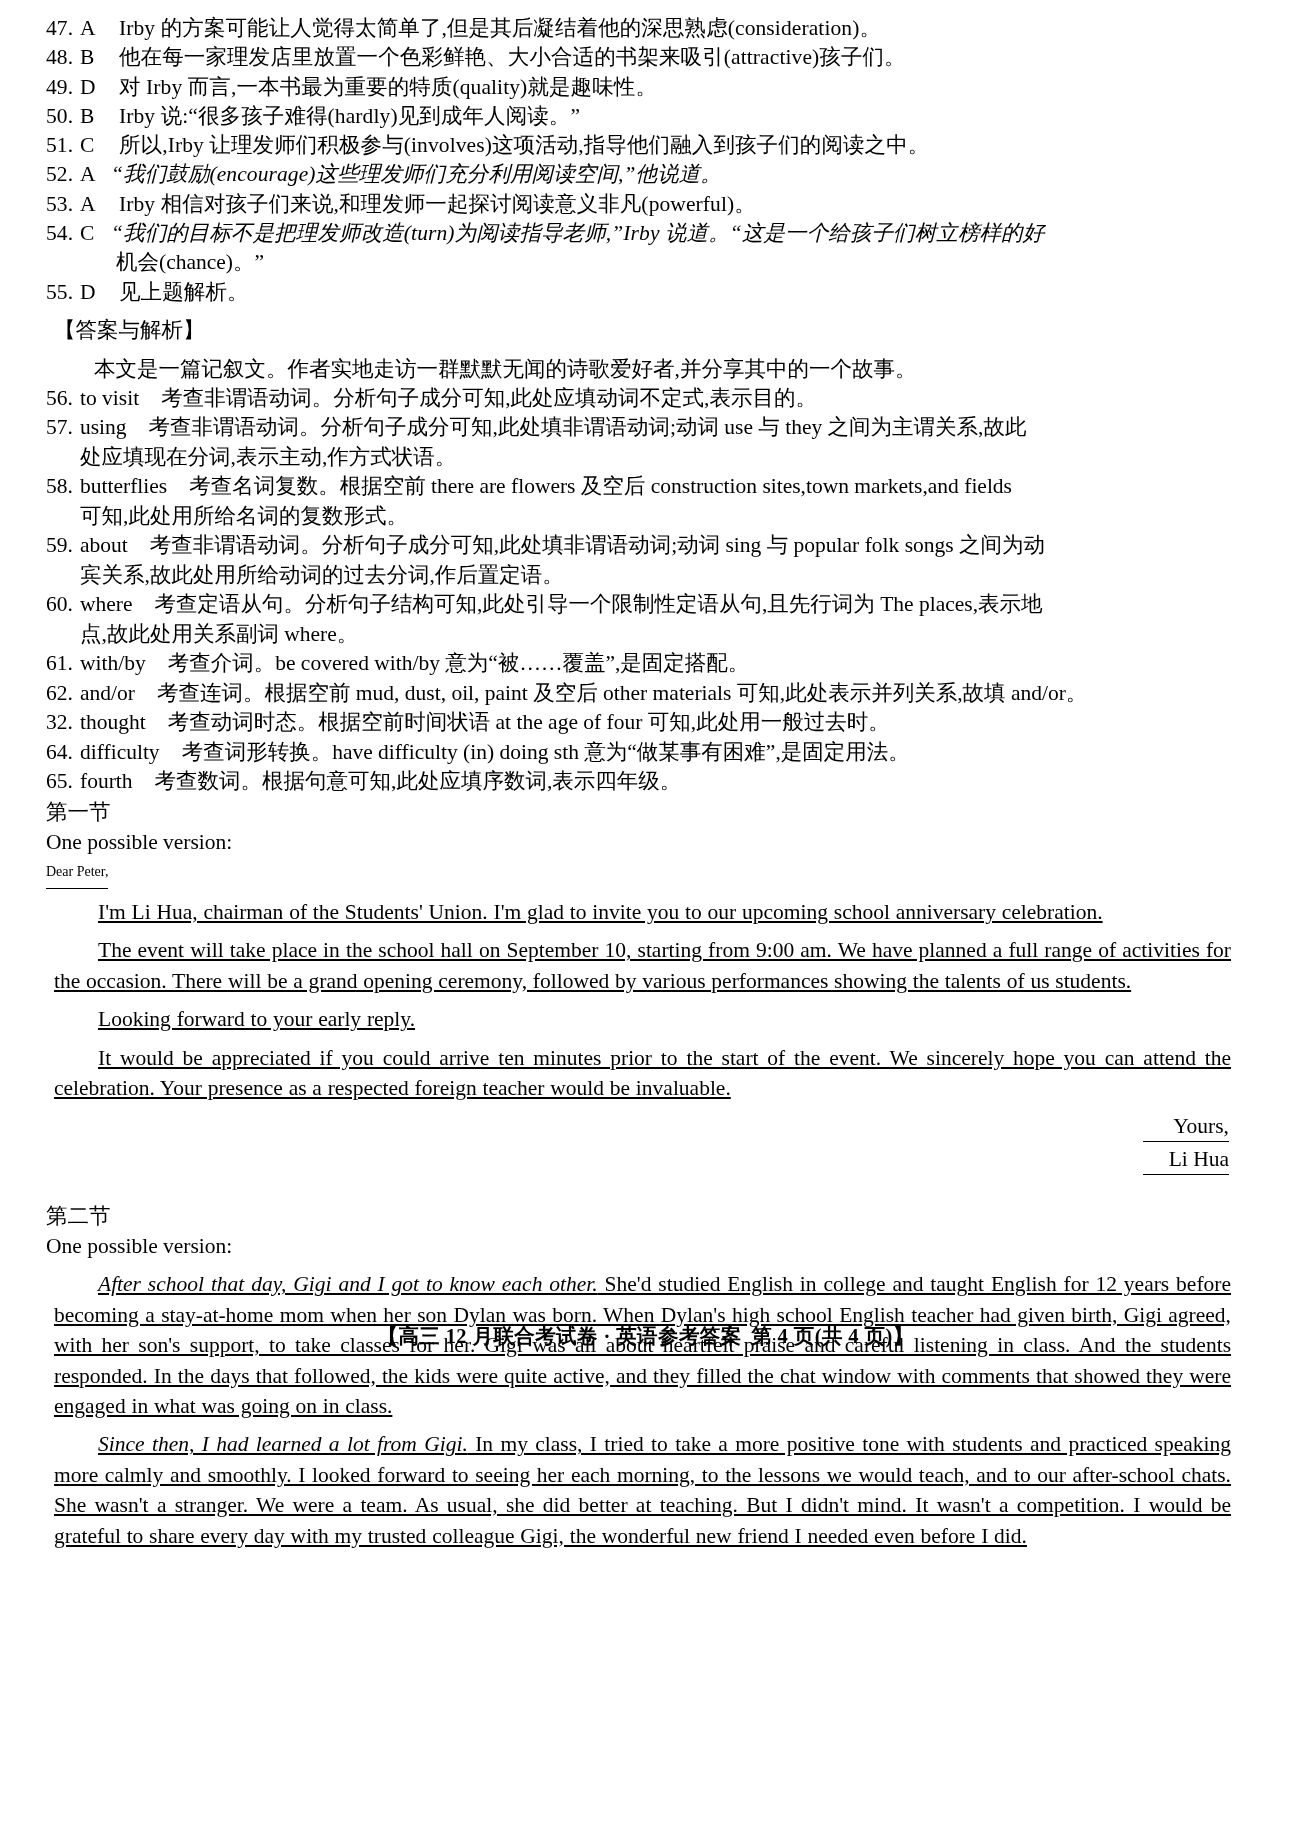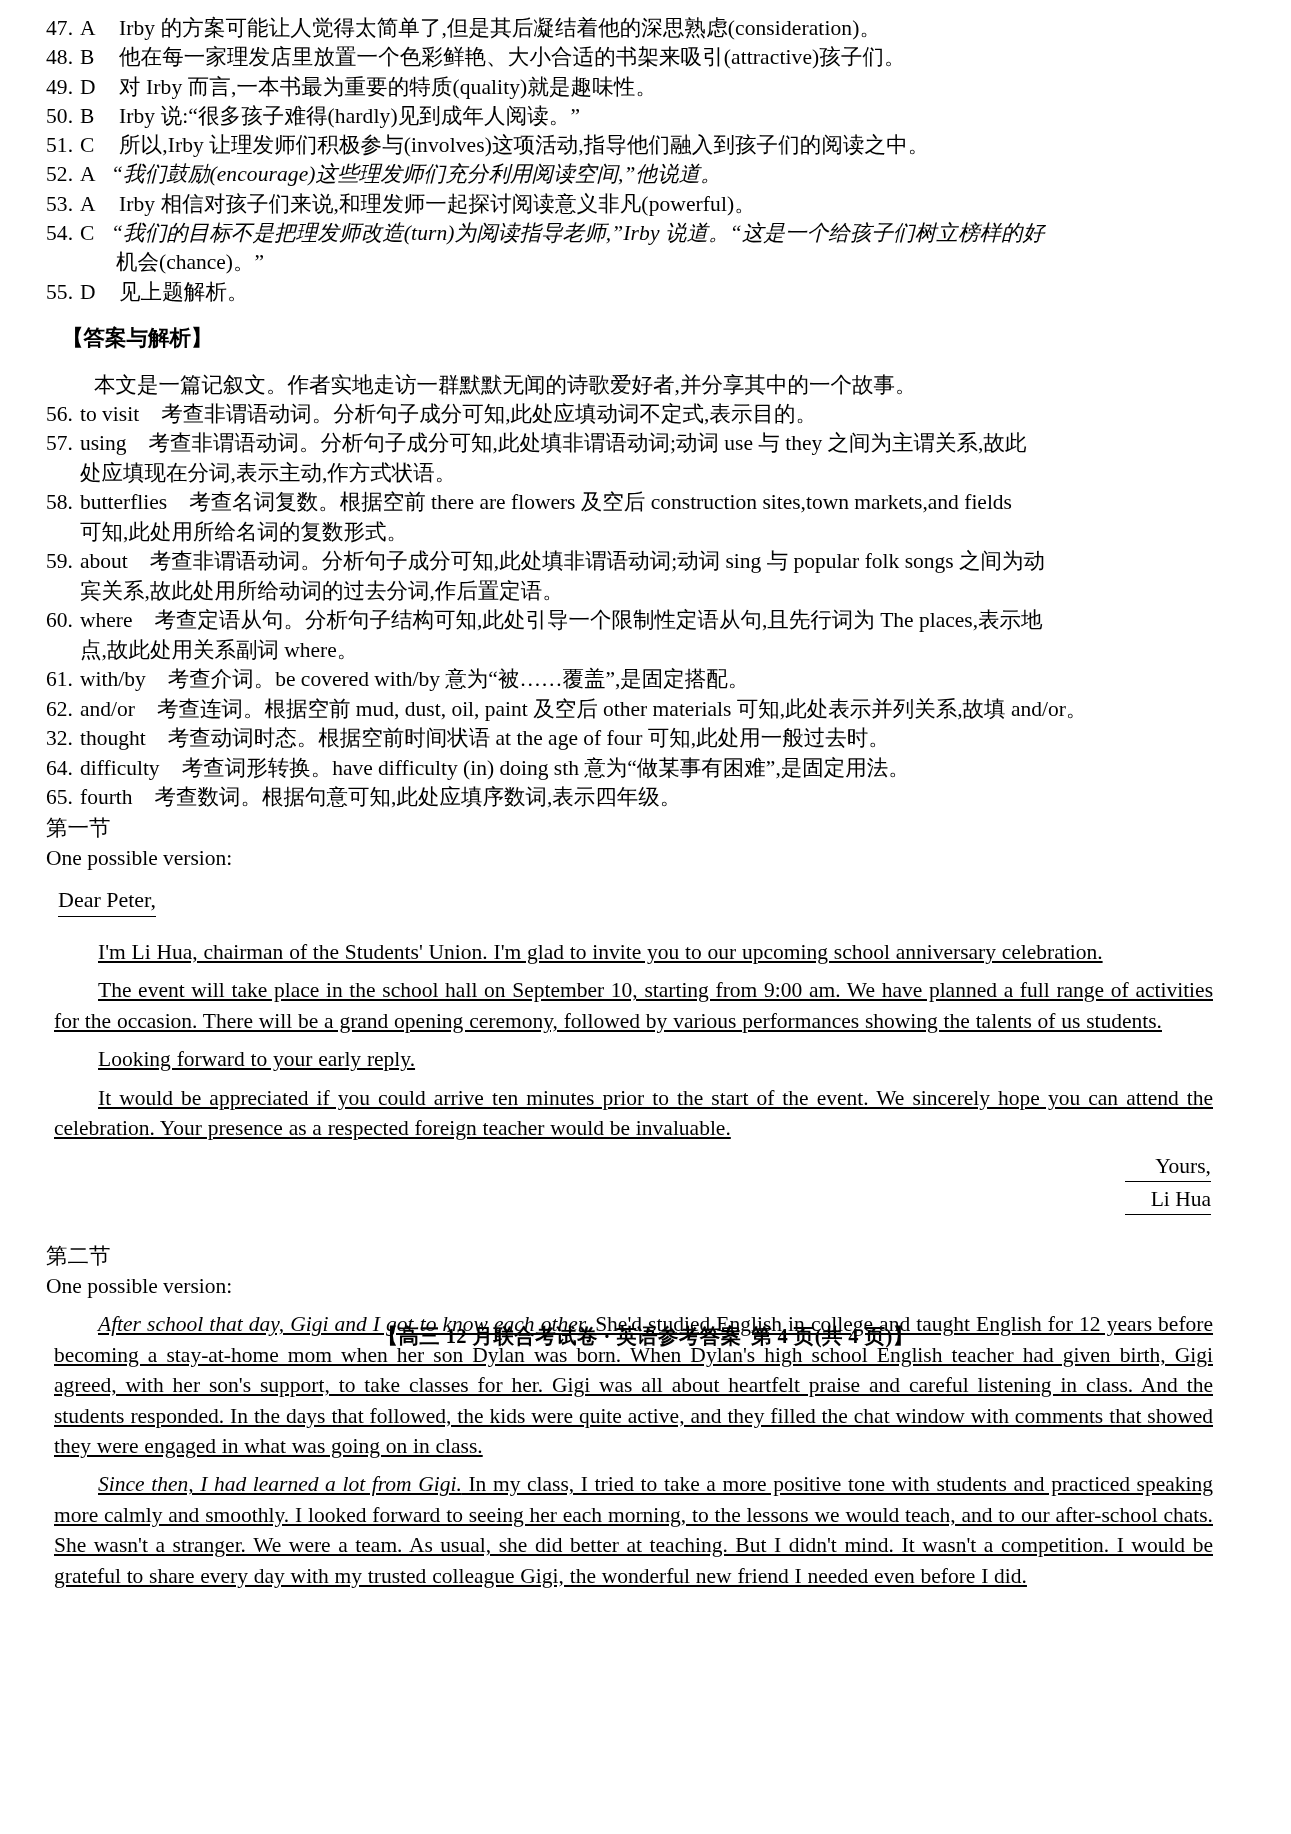--- a/index.html
+++ b/index.html
@@ -13,21 +13,21 @@
     font-family: "Liberation Serif", "DejaVu Serif", serif;
     color: #000000;
     position: relative;
     overflow: hidden;
   }
   .page {
     position: relative;
     width: 1291px;
     height: 1368px;
     box-sizing: border-box;
-    padding: 14px 70px 0 46px;
+    padding: 14px 52px 0 46px;
     border-radius: 28px;
   }
 
   
   .ans-line {
     display: flex;
     align-items: baseline;
     font-size: 21.5px;
     line-height: 29.3px;
     margin: 0;
@@ -56,22 +56,22 @@
     font-size: 21.5px;
     line-height: 29.3px;
     padding-left: 70px;
     margin: 0;
   }
 
   
   .bracket-head {
     font-size: 21.5px;
     line-height: 31px;
-    font-weight: bold;
-    margin: 16px;
+    font-weight: normal;
+    margin: 8px;
   }
   .intro-para {
     font-size: 21.5px;
     line-height: 30px;
     text-indent: 48px;
     margin: 0;
     text-align: justify;
     text-justify: inter-character;
   }
 
@@ -112,23 +112,23 @@
     font-size: 21.5px;
     line-height: 30px;
     margin: 0;
   }
   .plain-en {
     font-size: 21.5px;
     line-height: 30px;
     margin: 0;
   }
   .salutation {
-    font-size: 22px;
-    line-height: 30px;
-    margin: 12px;
+    font-size: 14px;
+    line-height: 30px;
+    margin: 0;
     display: inline-block;
     border-bottom: 1.4px solid #000;
     padding-bottom: 1px;
   }
   .sal-wrap { margin: 0; }
 
   
   .en-para {
     font-size: 21.5px;
     line-height: 30.4px;

